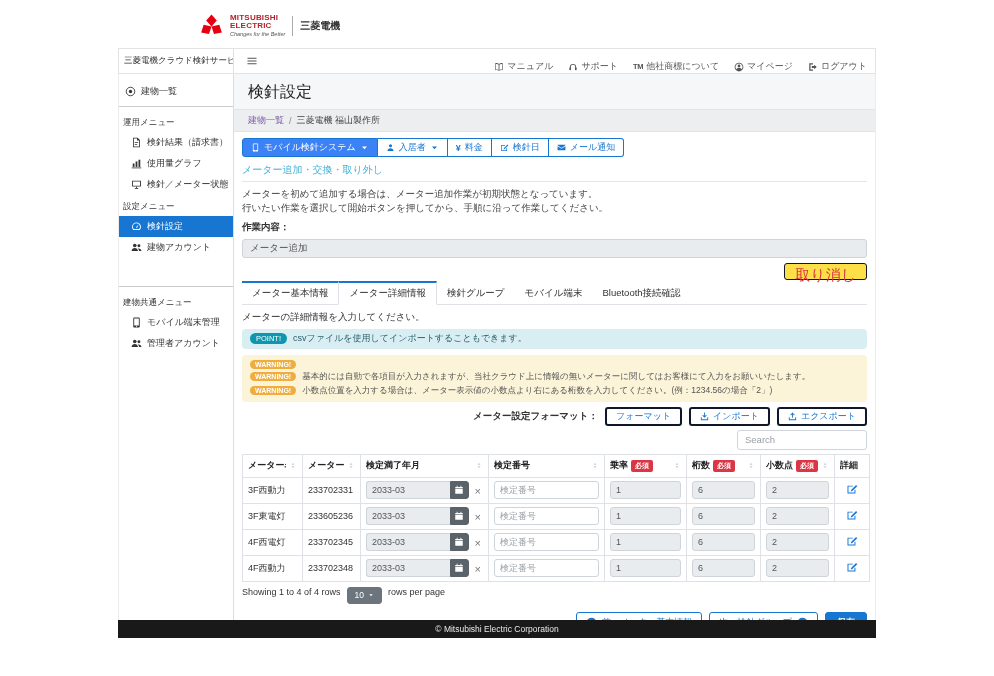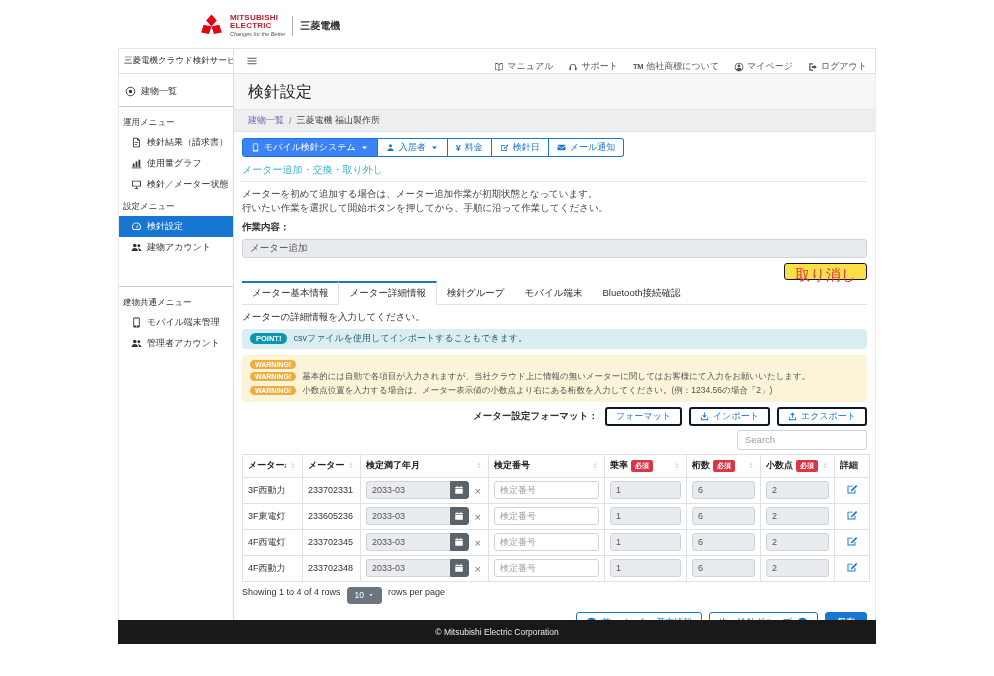--- a/index.html
+++ b/index.html
@@ -63,21 +63,21 @@
 .cancel-row{display:flex;justify-content:flex-end;margin:5px 0 1px}
 .btn-cancel{border:1px solid #0f172a;color:#dc3545;background:#fde047;font-size:15px;padding:2px 10px;height:17px;border-radius:3px;cursor:pointer}
 
 .tabs{display:flex;border-bottom:1px solid #dee2e6;margin-top:1px}
 .tab{padding:4px 10px;font-size:9.5px;color:#333;cursor:pointer;border-top:2px solid transparent;margin-bottom:-1px;white-space:nowrap}
 .tab.progress{border-top-color:#1776d2}
 .tab.active{background:#fff;border-left:1px solid #dee2e6;border-right:1px solid #dee2e6;border-bottom:1px solid #fff}
 .tab-instr{font-size:9.5px;margin:6px 0 5px}
 
 .point-banner{background:#d9eef3;border-radius:4px;padding:4px 8px;font-size:9px;color:#2c5f6b;display:flex;align-items:center;gap:6px;margin-bottom:6px;height:20px}
-.point-badge{background:#0d96ad;color:#fff;font-size:7.5px;font-weight:bold;padding:1px 6px;border-radius:8px;white-space:nowrap}
+.point-badge{background:#0d96ad;color:#fff;font-size:7.5px;font-weight:normal;padding:1px 6px;border-radius:8px;white-space:nowrap}
 .warn-banner{background:#fcf4d9;border-radius:4px;padding:4px 8px;margin-bottom:5px}
 .warn-line{display:flex;align-items:center;gap:6px;font-size:8.5px;color:#555;padding:1px 0}
 .warn-badge{background:#efad3f;color:#fff;font-size:7px;font-weight:bold;padding:1px 5px;border-radius:7px;white-space:nowrap;flex-shrink:0}
 .warn-text{white-space:nowrap;overflow:hidden}
 
 .format-row{display:flex;justify-content:flex-end;align-items:center;gap:7px;margin:4px 0 4px}
 .format-label{font-size:9.5px;font-weight:bold}
 .fmt-btn{display:flex;align-items:center;gap:4px;border:2px solid #0f172a;color:#1776d2;background:#fff;font-size:9px;padding:2px 9px;height:19px;border-radius:3px;cursor:pointer}
 .fmt-btn .ic svg{width:9px;height:9px}
 .search-row{display:flex;justify-content:flex-end;margin-bottom:4px}
@@ -106,21 +106,21 @@
 .edit-btn svg{width:12px;height:12px}
 
 .pagination{display:flex;align-items:flex-start;gap:6px;font-size:9px;color:#333;margin:5px 0 0}
 .page-size-btn{background:#6c757d;border:1px solid #6c757d;color:#fff;font-size:8.5px;padding:2px 7px;height:17px;border-radius:3px;display:flex;align-items:center;gap:4px;cursor:pointer}
 .page-size-btn .caret svg{width:6px;height:6px}
 .bottom-nav{display:flex;justify-content:flex-end;align-items:center;gap:7px;margin:8px 0 0}
 .nav-btn{display:flex;align-items:center;gap:5px;border:1px solid #1776d2;color:#1776d2;background:#fff;font-size:9px;padding:2px 9px;height:21px;border-radius:3px;cursor:pointer;white-space:nowrap}
 .nav-btn .ic svg{width:11px;height:11px}
 .btn-save{background:#1776d2;color:#fff;border:1px solid #1776d2;font-size:9px;font-weight:bold;padding:2px 11px;height:21px;border-radius:3px;cursor:pointer}
 
-.footer{height:24px;background:#191919;display:flex;align-items:center;justify-content:center}
+.footer{height:18px;background:#191919;display:flex;align-items:center;justify-content:center}
 .footer span{color:#e8e8e8;font-size:8.5px}
 </style>
 </head>
 <body>
 
 <div class="app">
 
   <div class="logo-row">
     <div class="logo">
       <span class="logo-mark">

